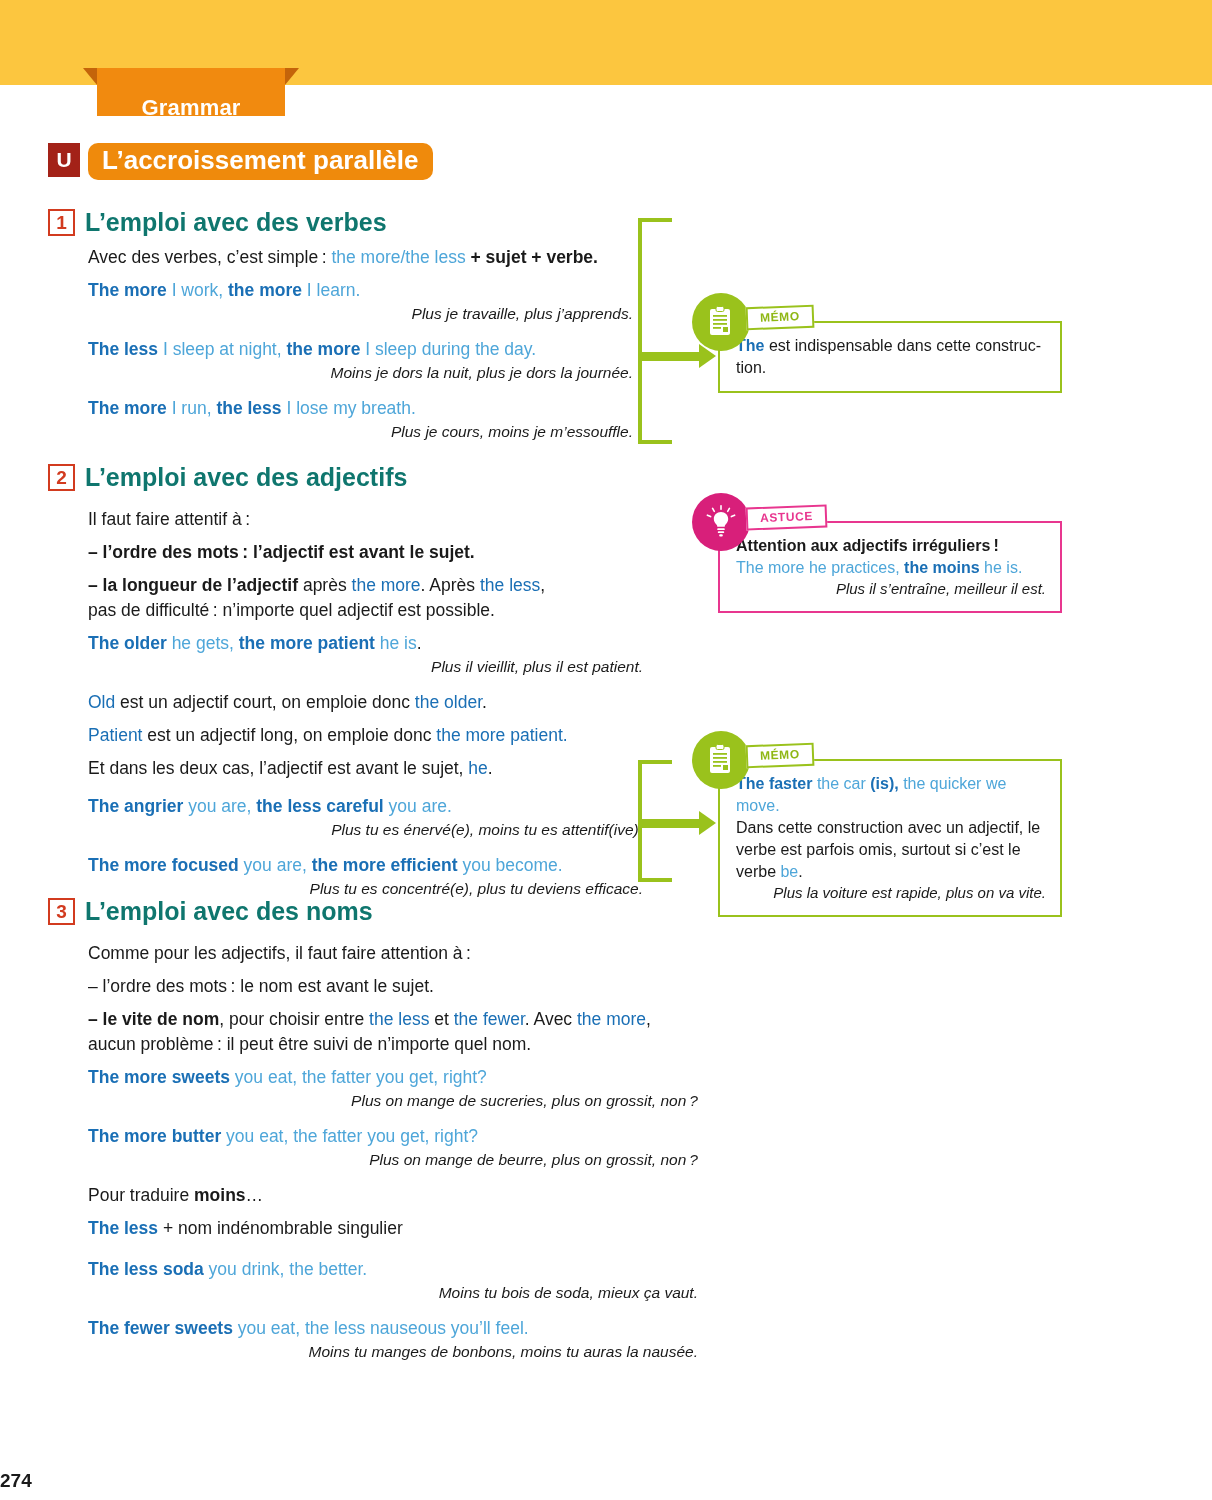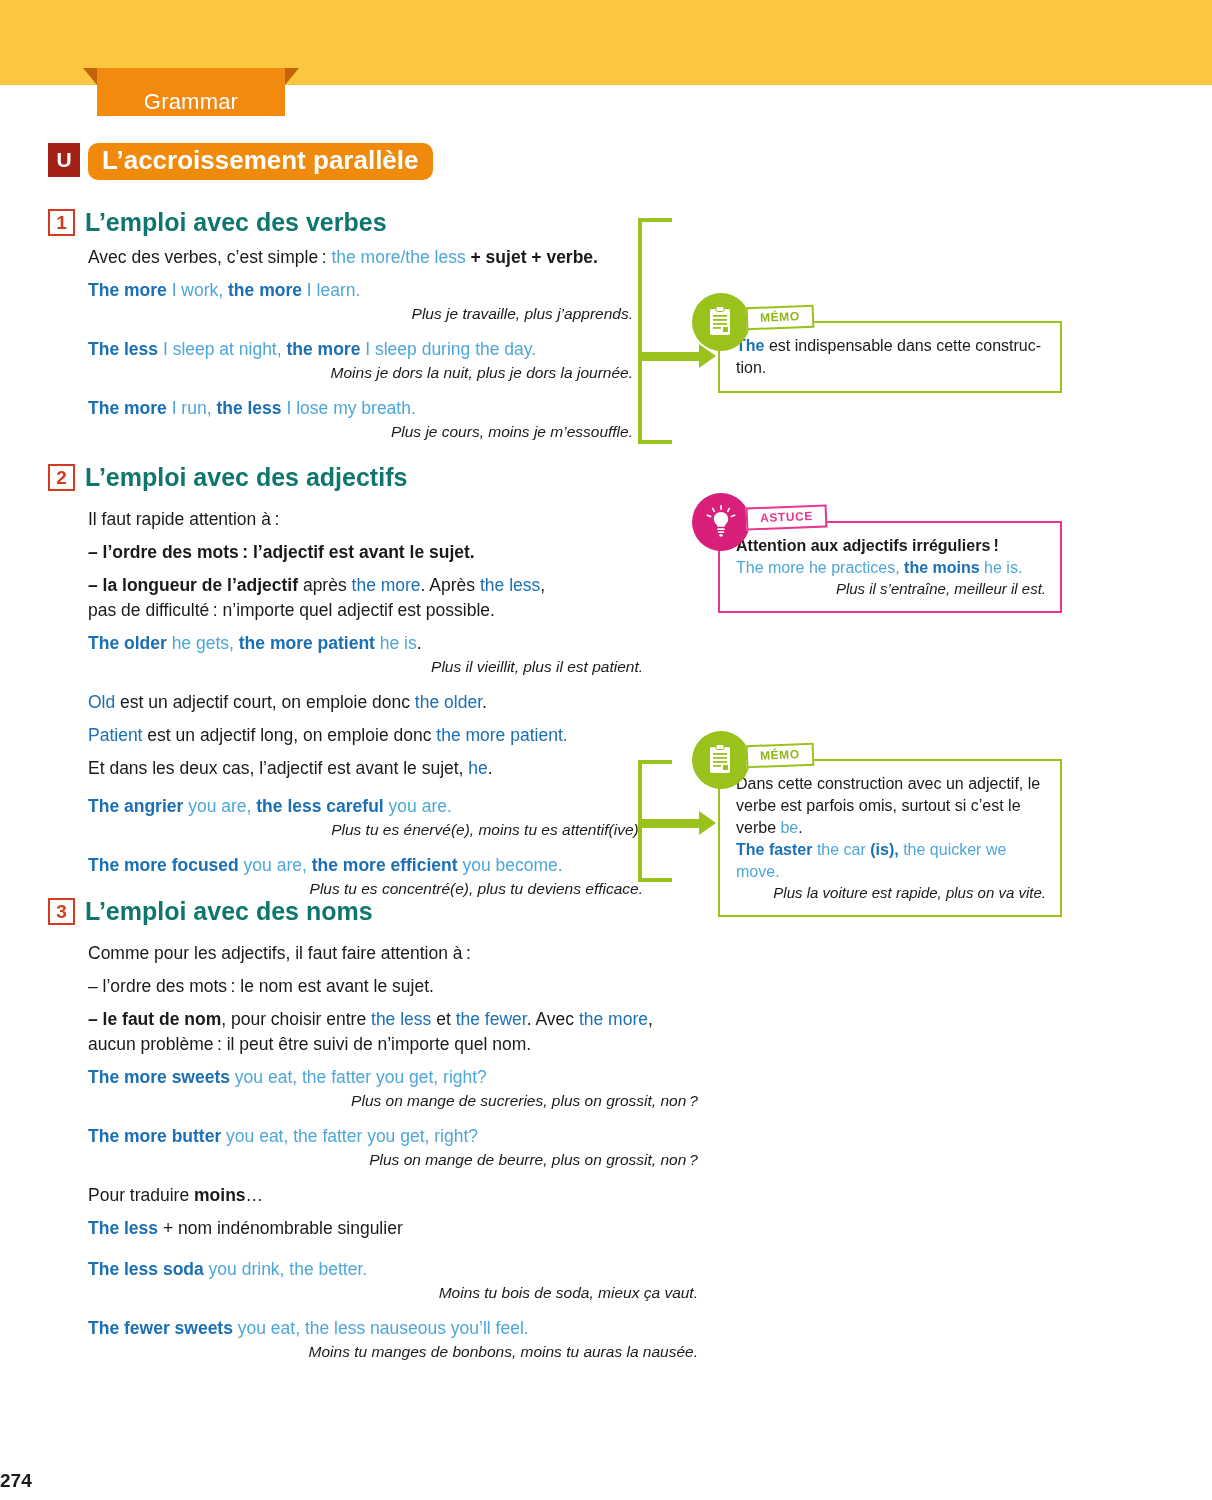--- a/index.html
+++ b/index.html
@@ -28,26 +28,26 @@
   }
   .ribbon {
     position: absolute;
     left: 97px; top: 68px;
     width: 188px; height: 48px;
     background: #f18a0f;
     z-index: 5;
   }
   .ribbon-label {
     position: absolute;
-    left: 0; top: 10px;
+    left: 0; top: 16px;
     width: 100%; height: 100%;
     display: flex; align-items: center; justify-content: center;
     color: #ffffff;
     font-size: 22px;
-    font-weight: normal;
+    font-weight: bold;
     letter-spacing: .2px;
   }
   .ribbon-fold-l, .ribbon-fold-r {
     position: absolute;
     top: 0;
     width: 0; height: 0;
     border-style: solid;
   }
   .ribbon-fold-l {
     left: -14px;
@@ -269,21 +269,21 @@
       <p><span class="dk">The</span><span> est indispensable dans cette construc-tion.</span></p>
     </div>
   </div>
 
   <div class="sec-head" style="left:48px; top:463px;">
     <div class="sec-num">2</div>
     <div class="sec-title">L’emploi avec des adjectifs</div>
   </div>
 
   <div class="col-left" style="top:507px; width:555px;">
-    <p class="t">Il faut rapide attention à :</p>
+    <p class="t">Il faut faire attentif à :</p>
     <div class="gap-s"></div>
     <p class="t b">– l’ordre des mots : l’adjectif est avant le sujet.</p>
     <div class="gap-s"></div>
     <p class="t"><span class="b">– la longueur de l’adjectif</span><span> après </span><span class="dk-n">the more</span><span>. Après </span><span class="dk-n">the less</span><span>,</span><br><span>pas de difficulté : n’importe quel adjectif est possible.</span></p>
 
     <div class="gap-s"></div>
     <p class="t"><span class="dk">The older</span><span class="lt"> he gets, </span><span class="dk">the more patient</span><span class="lt"> he is</span><span>.</span></p>
     <p class="fr">Plus il vieillit, plus il est patient.</p>
 
     <div class="gap"></div>
@@ -343,37 +343,37 @@
         <rect x="10" y="0.5" width="8" height="5" rx="1.5" fill="#ffffff" stroke="#9ac21c" stroke-width="1"></rect>
         <rect x="7" y="9" width="14" height="1.8" fill="#9ac21c"></rect>
         <rect x="7" y="13" width="14" height="1.8" fill="#9ac21c"></rect>
         <rect x="7" y="17" width="14" height="1.8" fill="#9ac21c"></rect>
         <rect x="7" y="21" width="8" height="1.8" fill="#9ac21c"></rect>
         <rect x="17" y="21" width="5" height="5" fill="#9ac21c"></rect>
       </svg>
     </div>
     <div class="tab">MÉMO</div>
     <div class="box">
+      <p><span class="dk">The faster</span><span class="lt"> the car </span><span class="dk">(is)</span><span class="dk">, </span><span class="lt">the quicker we move.</span></p>
       <p><span>Dans cette construction avec un adjectif, le verbe est parfois omis, surtout si c’est le verbe </span><span class="lt">be</span><span>.</span></p>
-      <p><span class="dk">The faster</span><span class="lt"> the car </span><span class="dk">(is)</span><span class="dk">, </span><span class="lt">the quicker we move.</span></p>
       <p class="fr">Plus la voiture est rapide, plus on va vite.</p>
     </div>
   </div>
 
   <div class="sec-head" style="left:48px; top:897px;">
     <div class="sec-num">3</div>
     <div class="sec-title">L’emploi avec des noms</div>
   </div>
 
   <div class="col-left" style="top:941px; width:610px;">
     <p class="t">Comme pour les adjectifs, il faut faire attention à :</p>
     <div class="gap-s"></div>
     <p class="t">– l’ordre des mots : le nom est avant le sujet.</p>
     <div class="gap-s"></div>
-    <p class="t"><span class="b">– le faut de nom</span><span>, pour choisir entre </span><span class="dk-n">the less</span><span> et </span><span class="dk-n">the fewer</span><span>. Avec </span><span class="dk-n">the more</span><span>,</span><br><span>aucun problème : il peut être suivi de n’importe quel nom.</span></p>
+    <p class="t"><span class="b">– le vite de nom</span><span>, pour choisir entre </span><span class="dk-n">the less</span><span> et </span><span class="dk-n">the fewer</span><span>. Avec </span><span class="dk-n">the more</span><span>,</span><br><span>aucun problème : il peut être suivi de n’importe quel nom.</span></p>
 
     <div class="gap-s"></div>
     <p class="t"><span class="dk">The more sweets</span><span class="lt"> you eat, the fatter you get, right?</span></p>
     <p class="fr">Plus on mange de sucreries, plus on grossit, non ?</p>
 
     <div class="gap"></div>
     <p class="t"><span class="dk">The more butter</span><span class="lt"> you eat, the fatter you get, right?</span></p>
     <p class="fr">Plus on mange de beurre, plus on grossit, non ?</p>
 
     <div class="gap"></div>

